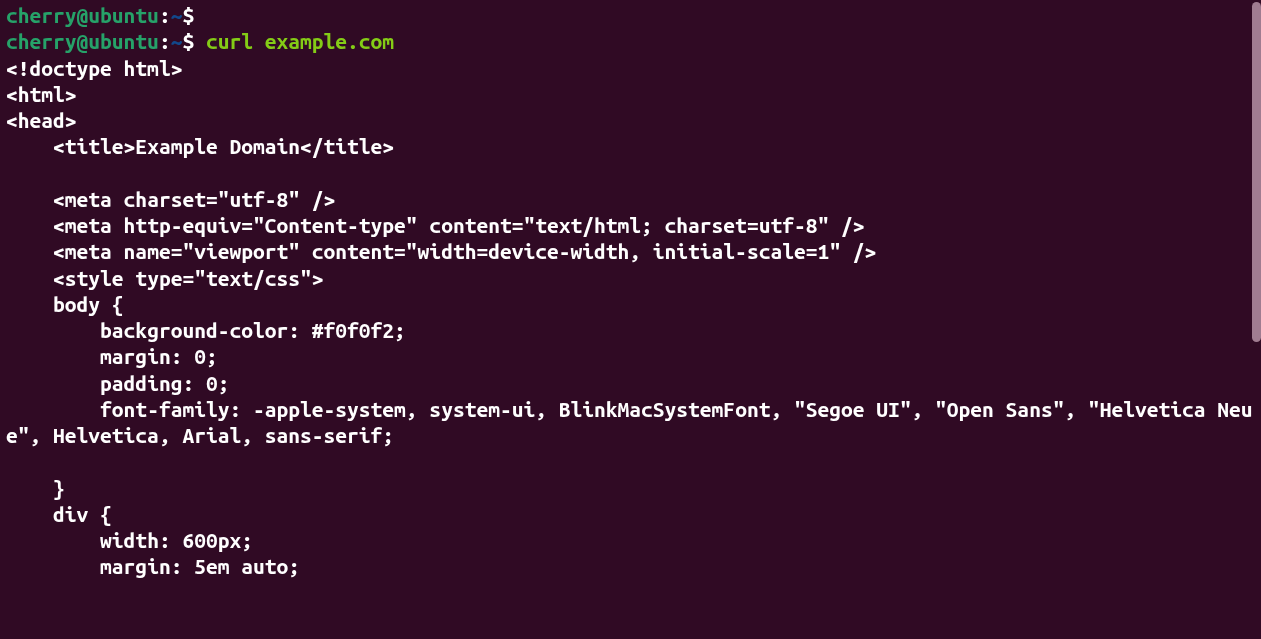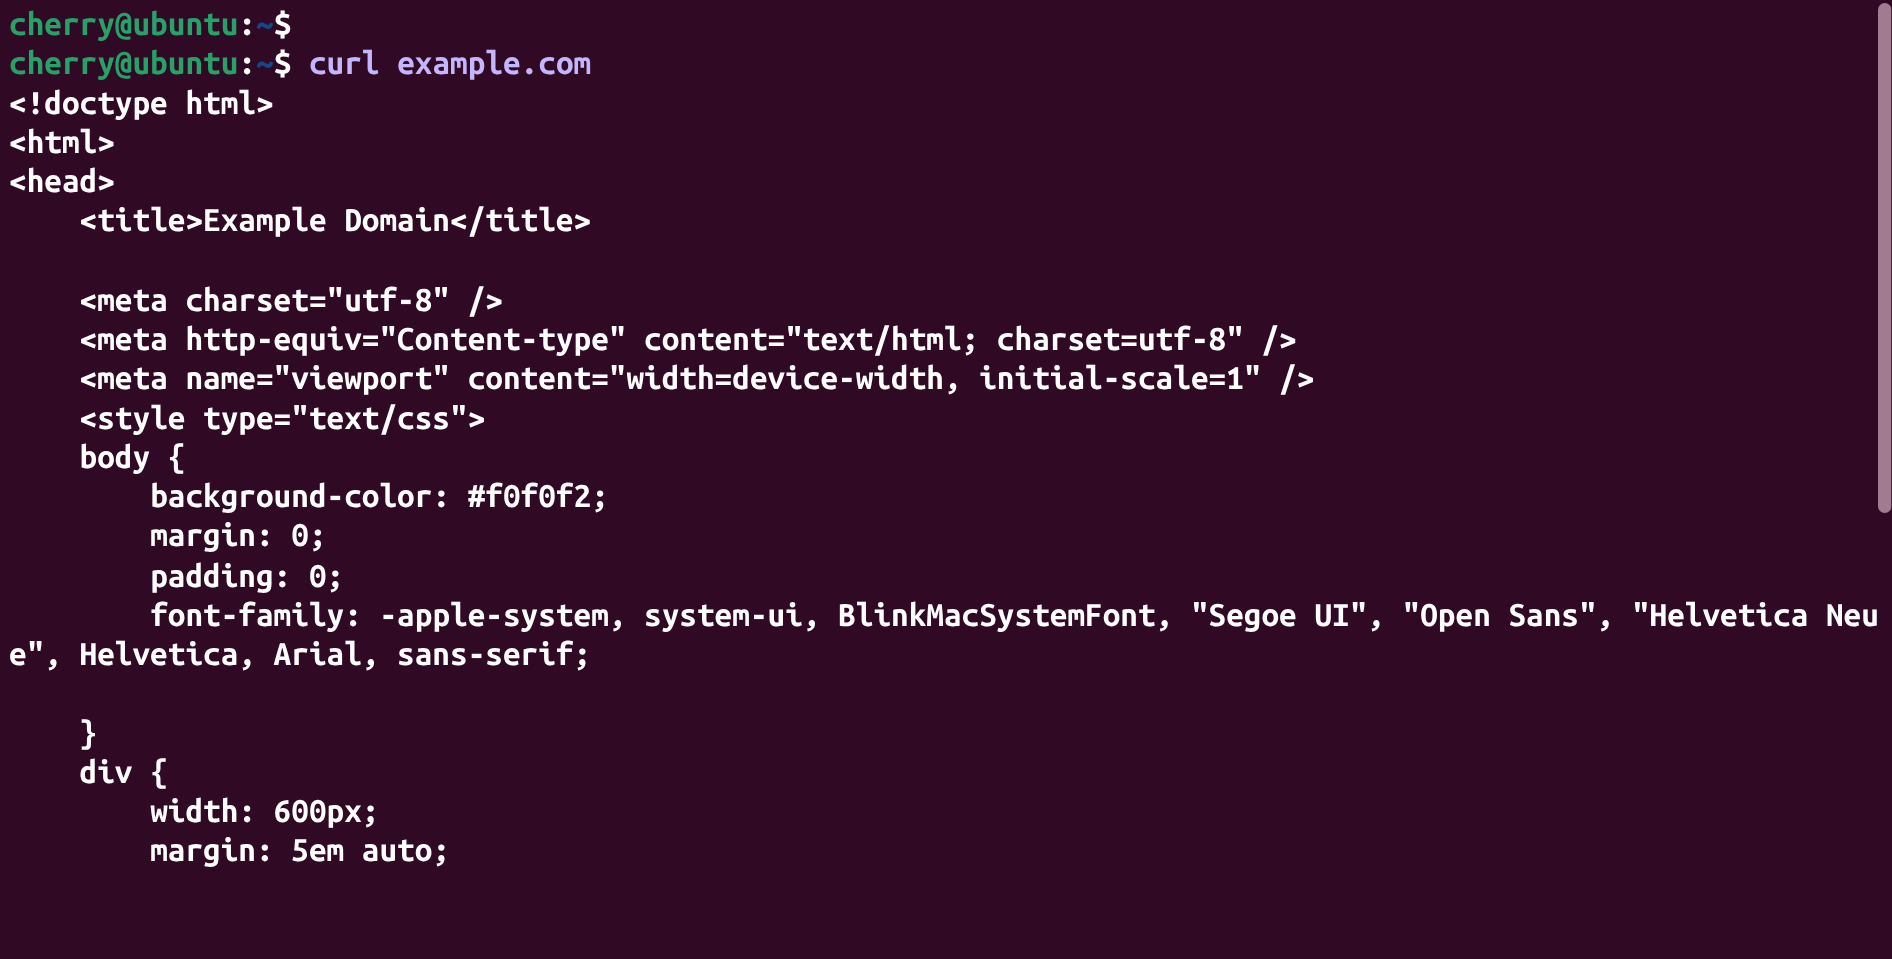--- a/index.html
+++ b/index.html
@@ -23,21 +23,21 @@
       height: 100%;
       padding: 2px 6px;
       white-space: pre-wrap;
       word-break: break-all;
       font-weight: bold;
     }
     .user { color: #26a269; font-weight: bold; }
     .colon { color: #ffffff; font-weight: bold; }
     .path { color: #12488b; font-weight: bold; }
     .dollar { color: #ffffff; font-weight: bold; }
-    .cmd { color: #c4b5fd; }
+    .cmd { color: #84cc16; }
     .out { color: #ffffff; }
     .scrollbar {
       position: absolute;
       right: 0px;
       top: 2px;
       width: 9px;
       height: 340px;
       background: #a07c91;
       border-radius: 5px;
     }

